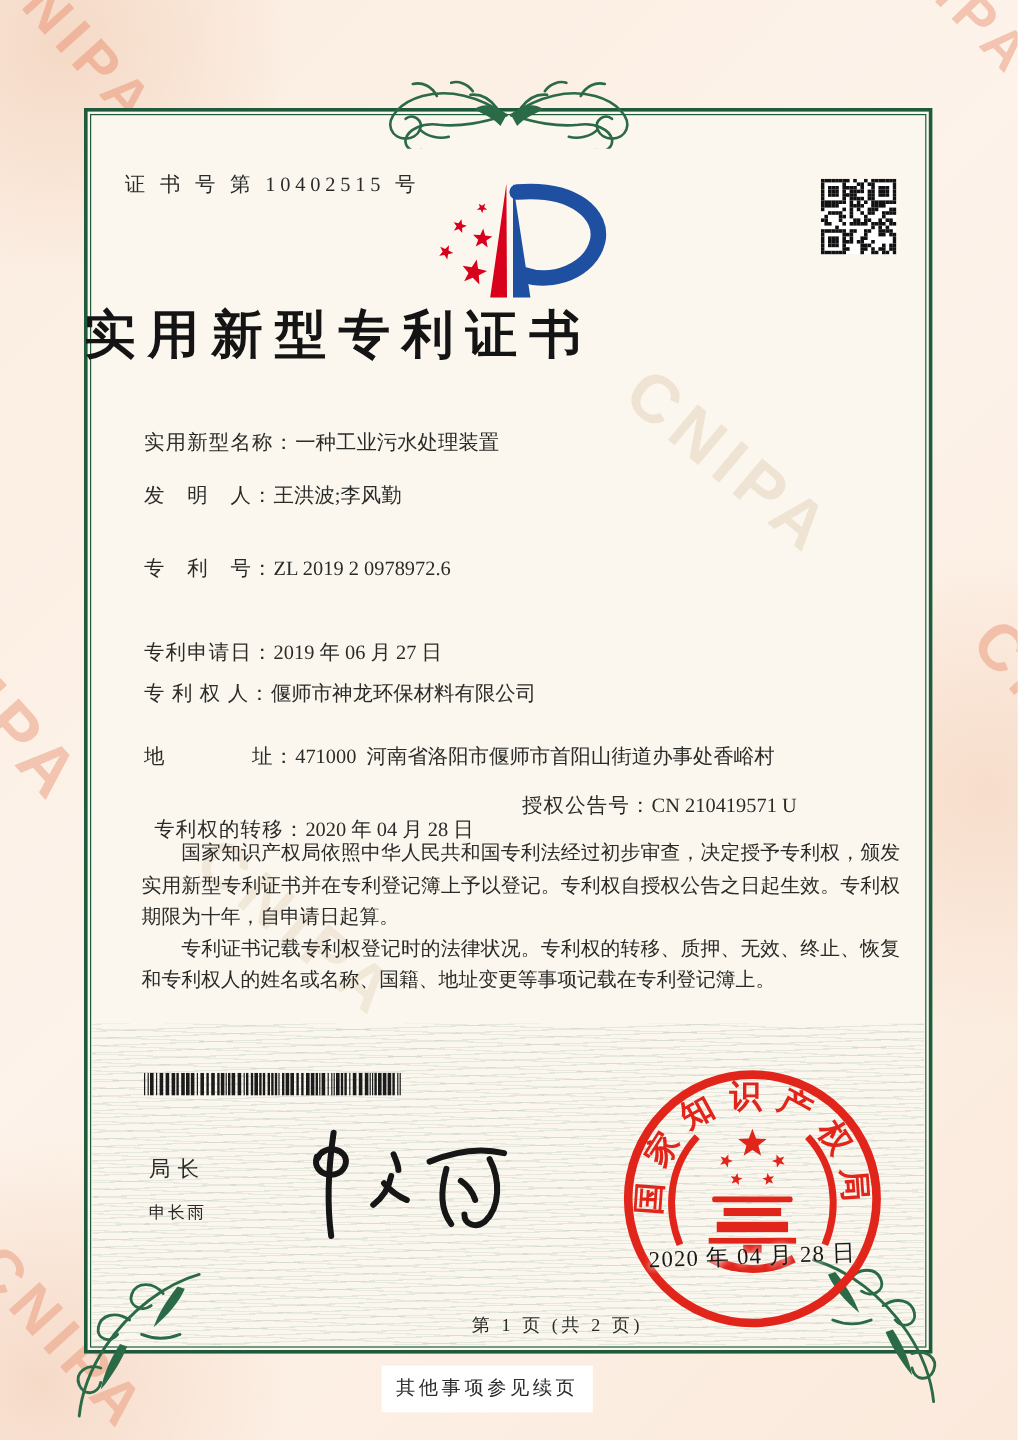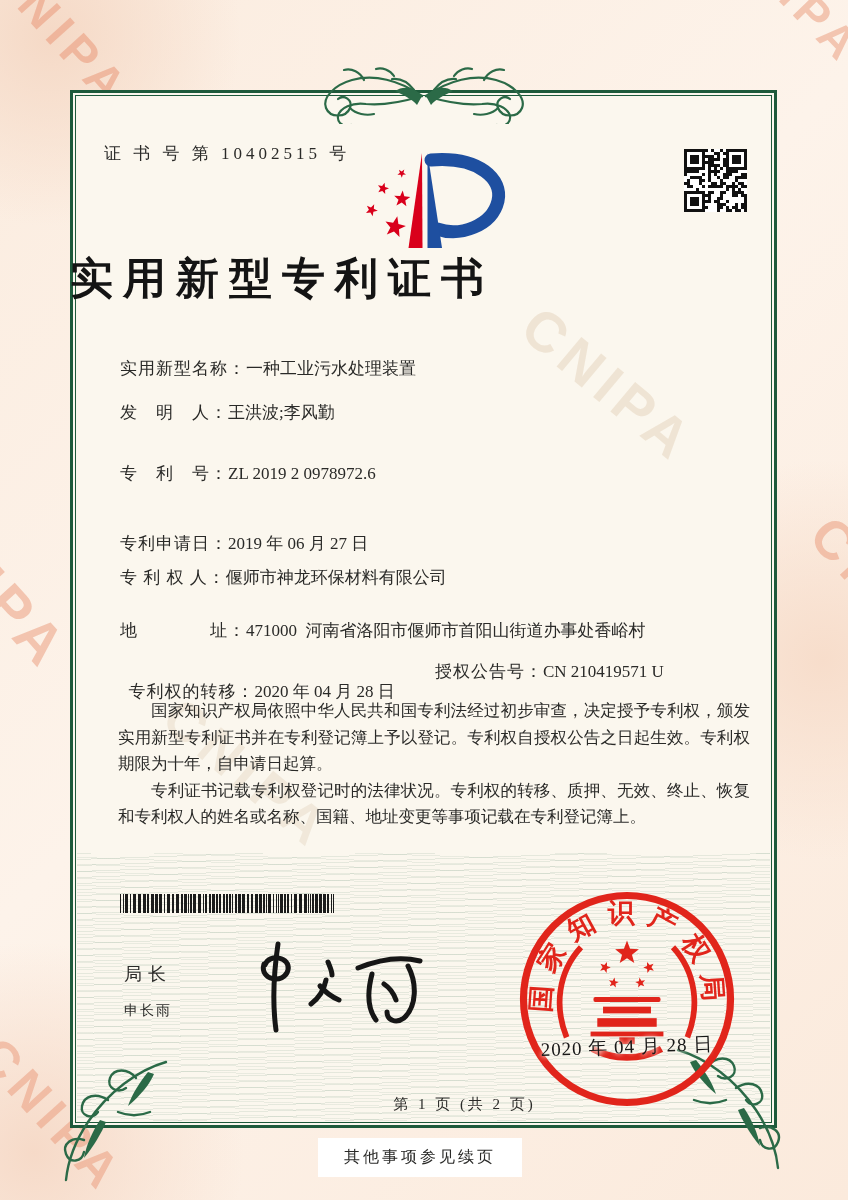--- a/index.html
+++ b/index.html
@@ -54,21 +54,21 @@
   .signer-name{position:absolute;left:124px;top:1002px;font-size:14px;letter-spacing:2px;z-index:2;}
   .signature{position:absolute;left:240px;top:936px;z-index:2;}
 
   .seal{position:absolute;left:512px;top:884px;z-index:4;}
   .seal-date{position:absolute;left:514px;top:1034px;width:226px;text-align:center;
              font-size:19px;letter-spacing:1px;color:#181818;transform:rotate(-2deg);z-index:5;
              text-shadow:0 0 5px #fbf7ee,0 0 5px #fbf7ee;}
 
   .page-footer{position:absolute;left:70px;top:1095px;width:707px;text-align:center;
                font-size:15px;letter-spacing:3px;z-index:2;margin-left:41px;}
-  .cont-note{position:absolute;left:318px;top:1138px;background:#ffffff;padding:9px 26px;
+  .cont-note{position:absolute;left:318px;top:1138px;background:#ffffff;padding:9px 12px;
              font-size:16px;letter-spacing:3px;z-index:2;}
 </style>
 </head>
 <body>
 
 <span class="wm wm-tl">CNIPA</span>
 <span class="wm wm-tr">CNIPA</span>
 <span class="wm wm-l">CNIPA</span>
 <span class="wm wm-r">CNIPA</span>
 <span class="wm wm-bl">CNIPA</span>

